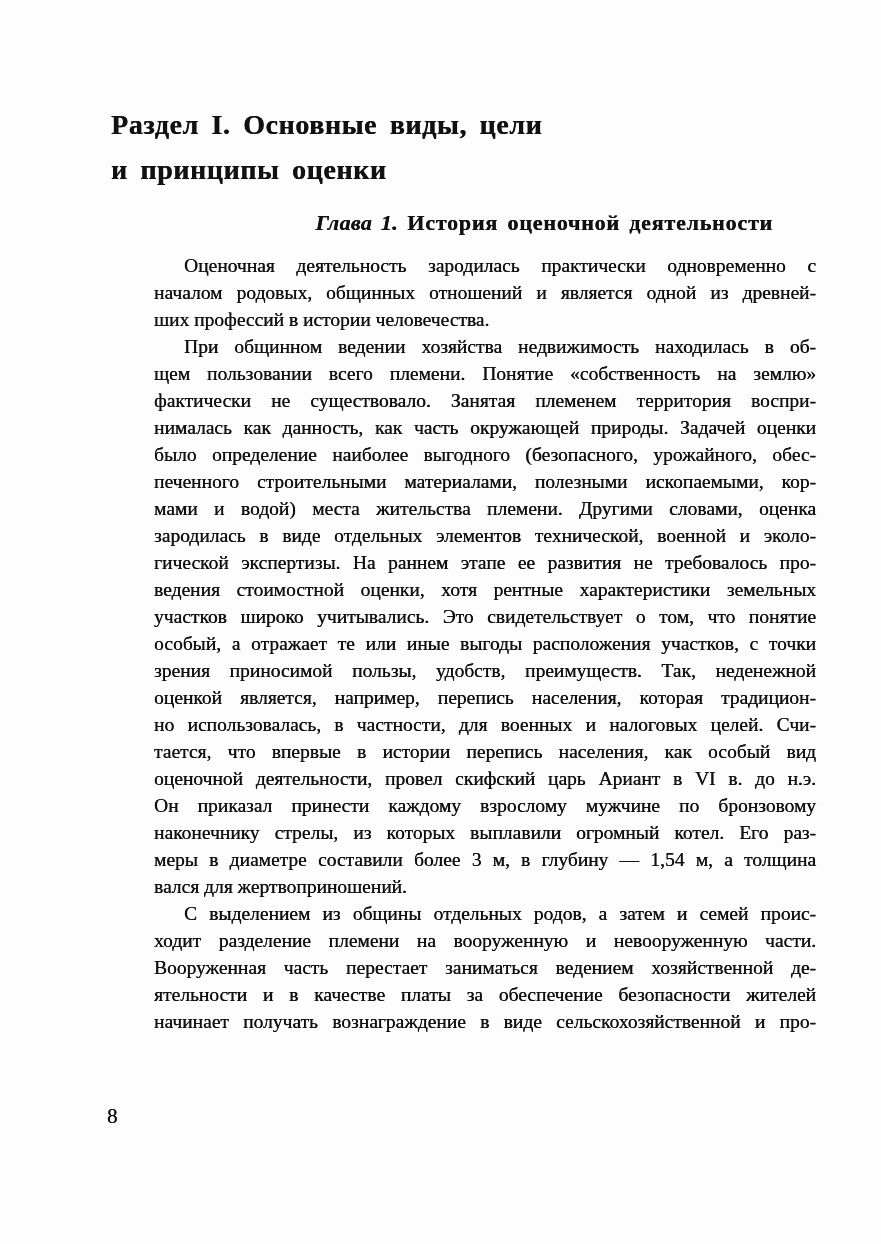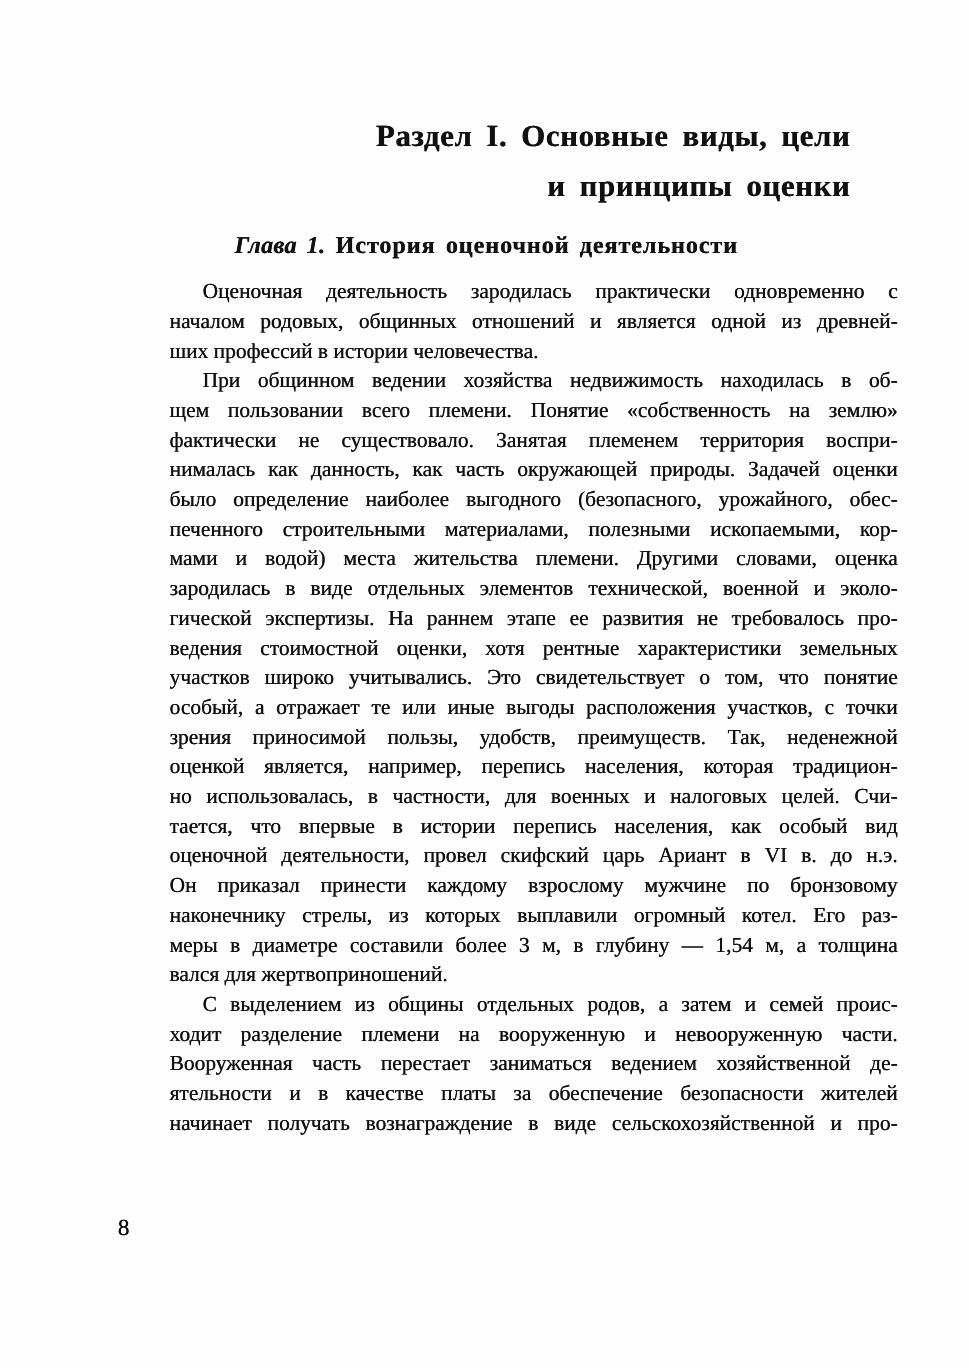--- a/index.html
+++ b/index.html
@@ -20,35 +20,35 @@
     left: 0; top: 0;
     width: 881px; height: 1244px;
     background: #fdfdfd;
   }
   
   .section-title {
     position: absolute;
     left: 111px;
     top: 102px;
     width: 662px;
-    text-align: right;
+    text-align: left;
     font-weight: bold;
     font-size: 28px;
     line-height: 45px;
     letter-spacing: 0.6px;
     word-spacing: 5px;
     text-shadow: 0.35px 0 0 currentColor;
   }
   
   .chapter-heading {
     position: absolute;
     left: 111px;
     top: 208px;
     width: 662px;
-    text-align: center;
+    text-align: right;
     font-weight: bold;
     font-size: 22px;
     line-height: 30px;
     letter-spacing: 0.8px;
     word-spacing: 3px;
     text-shadow: 0.3px 0 0 currentColor;
   }
   .chapter-heading .chapter-label {
     font-style: italic;
     letter-spacing: 0.3px;

